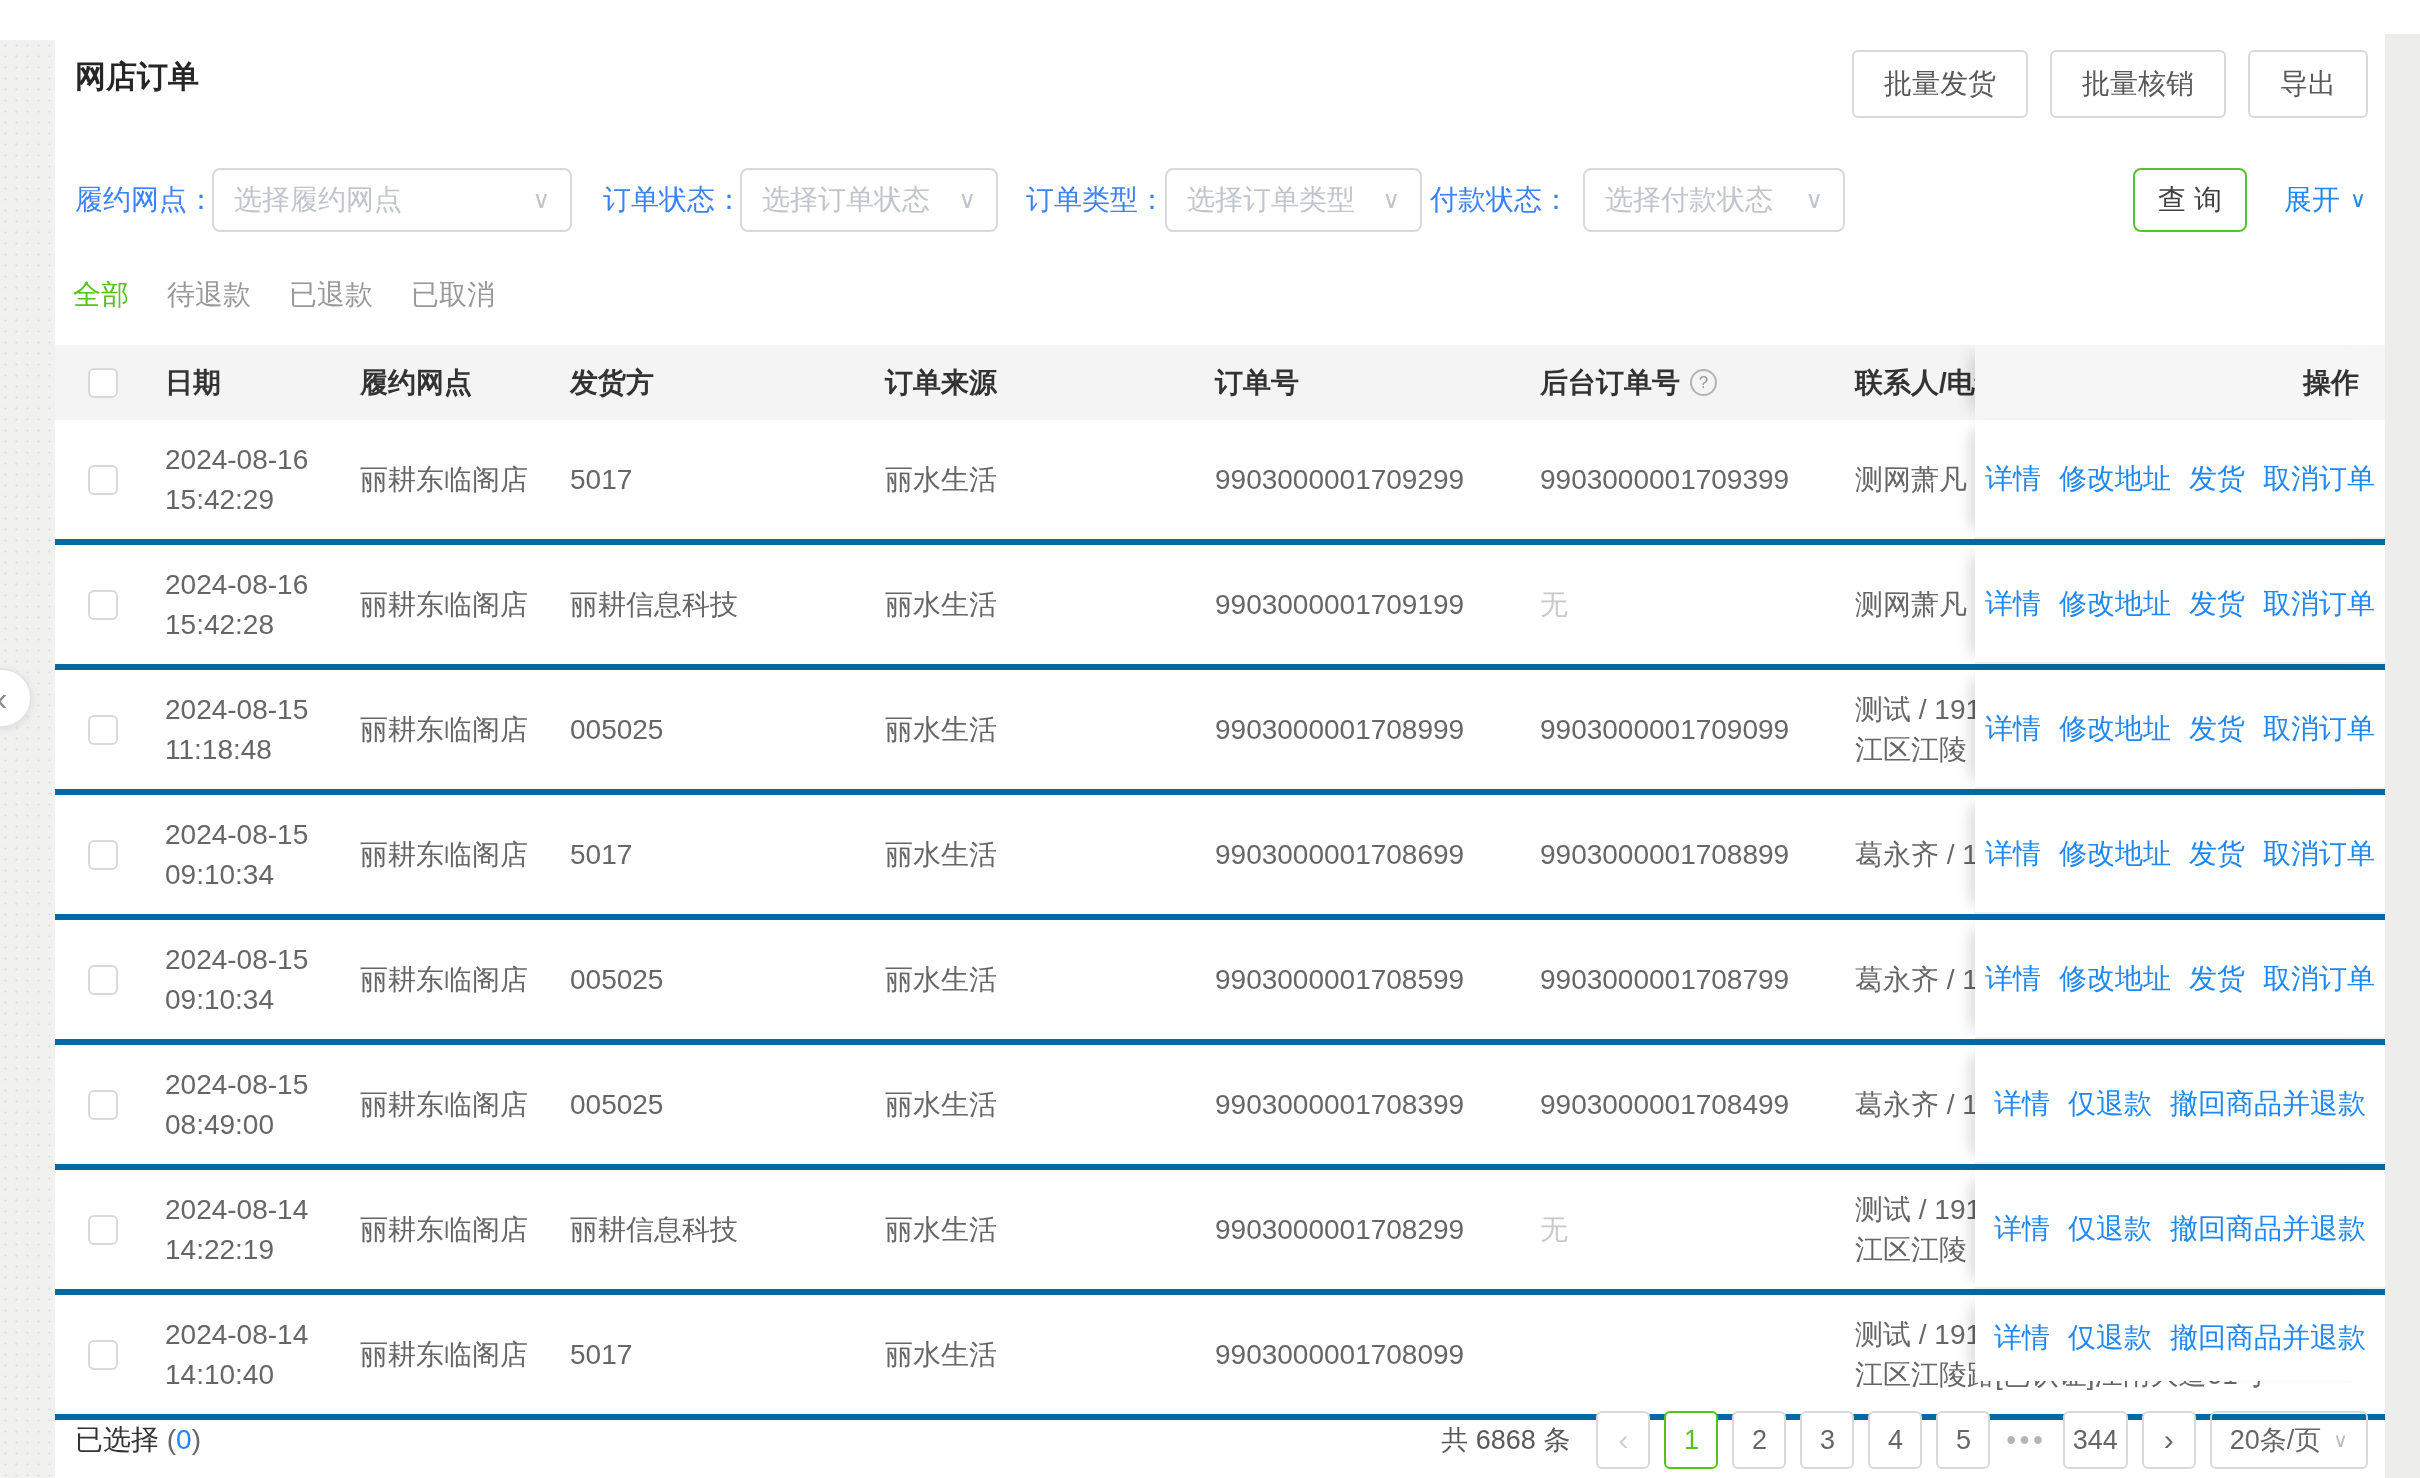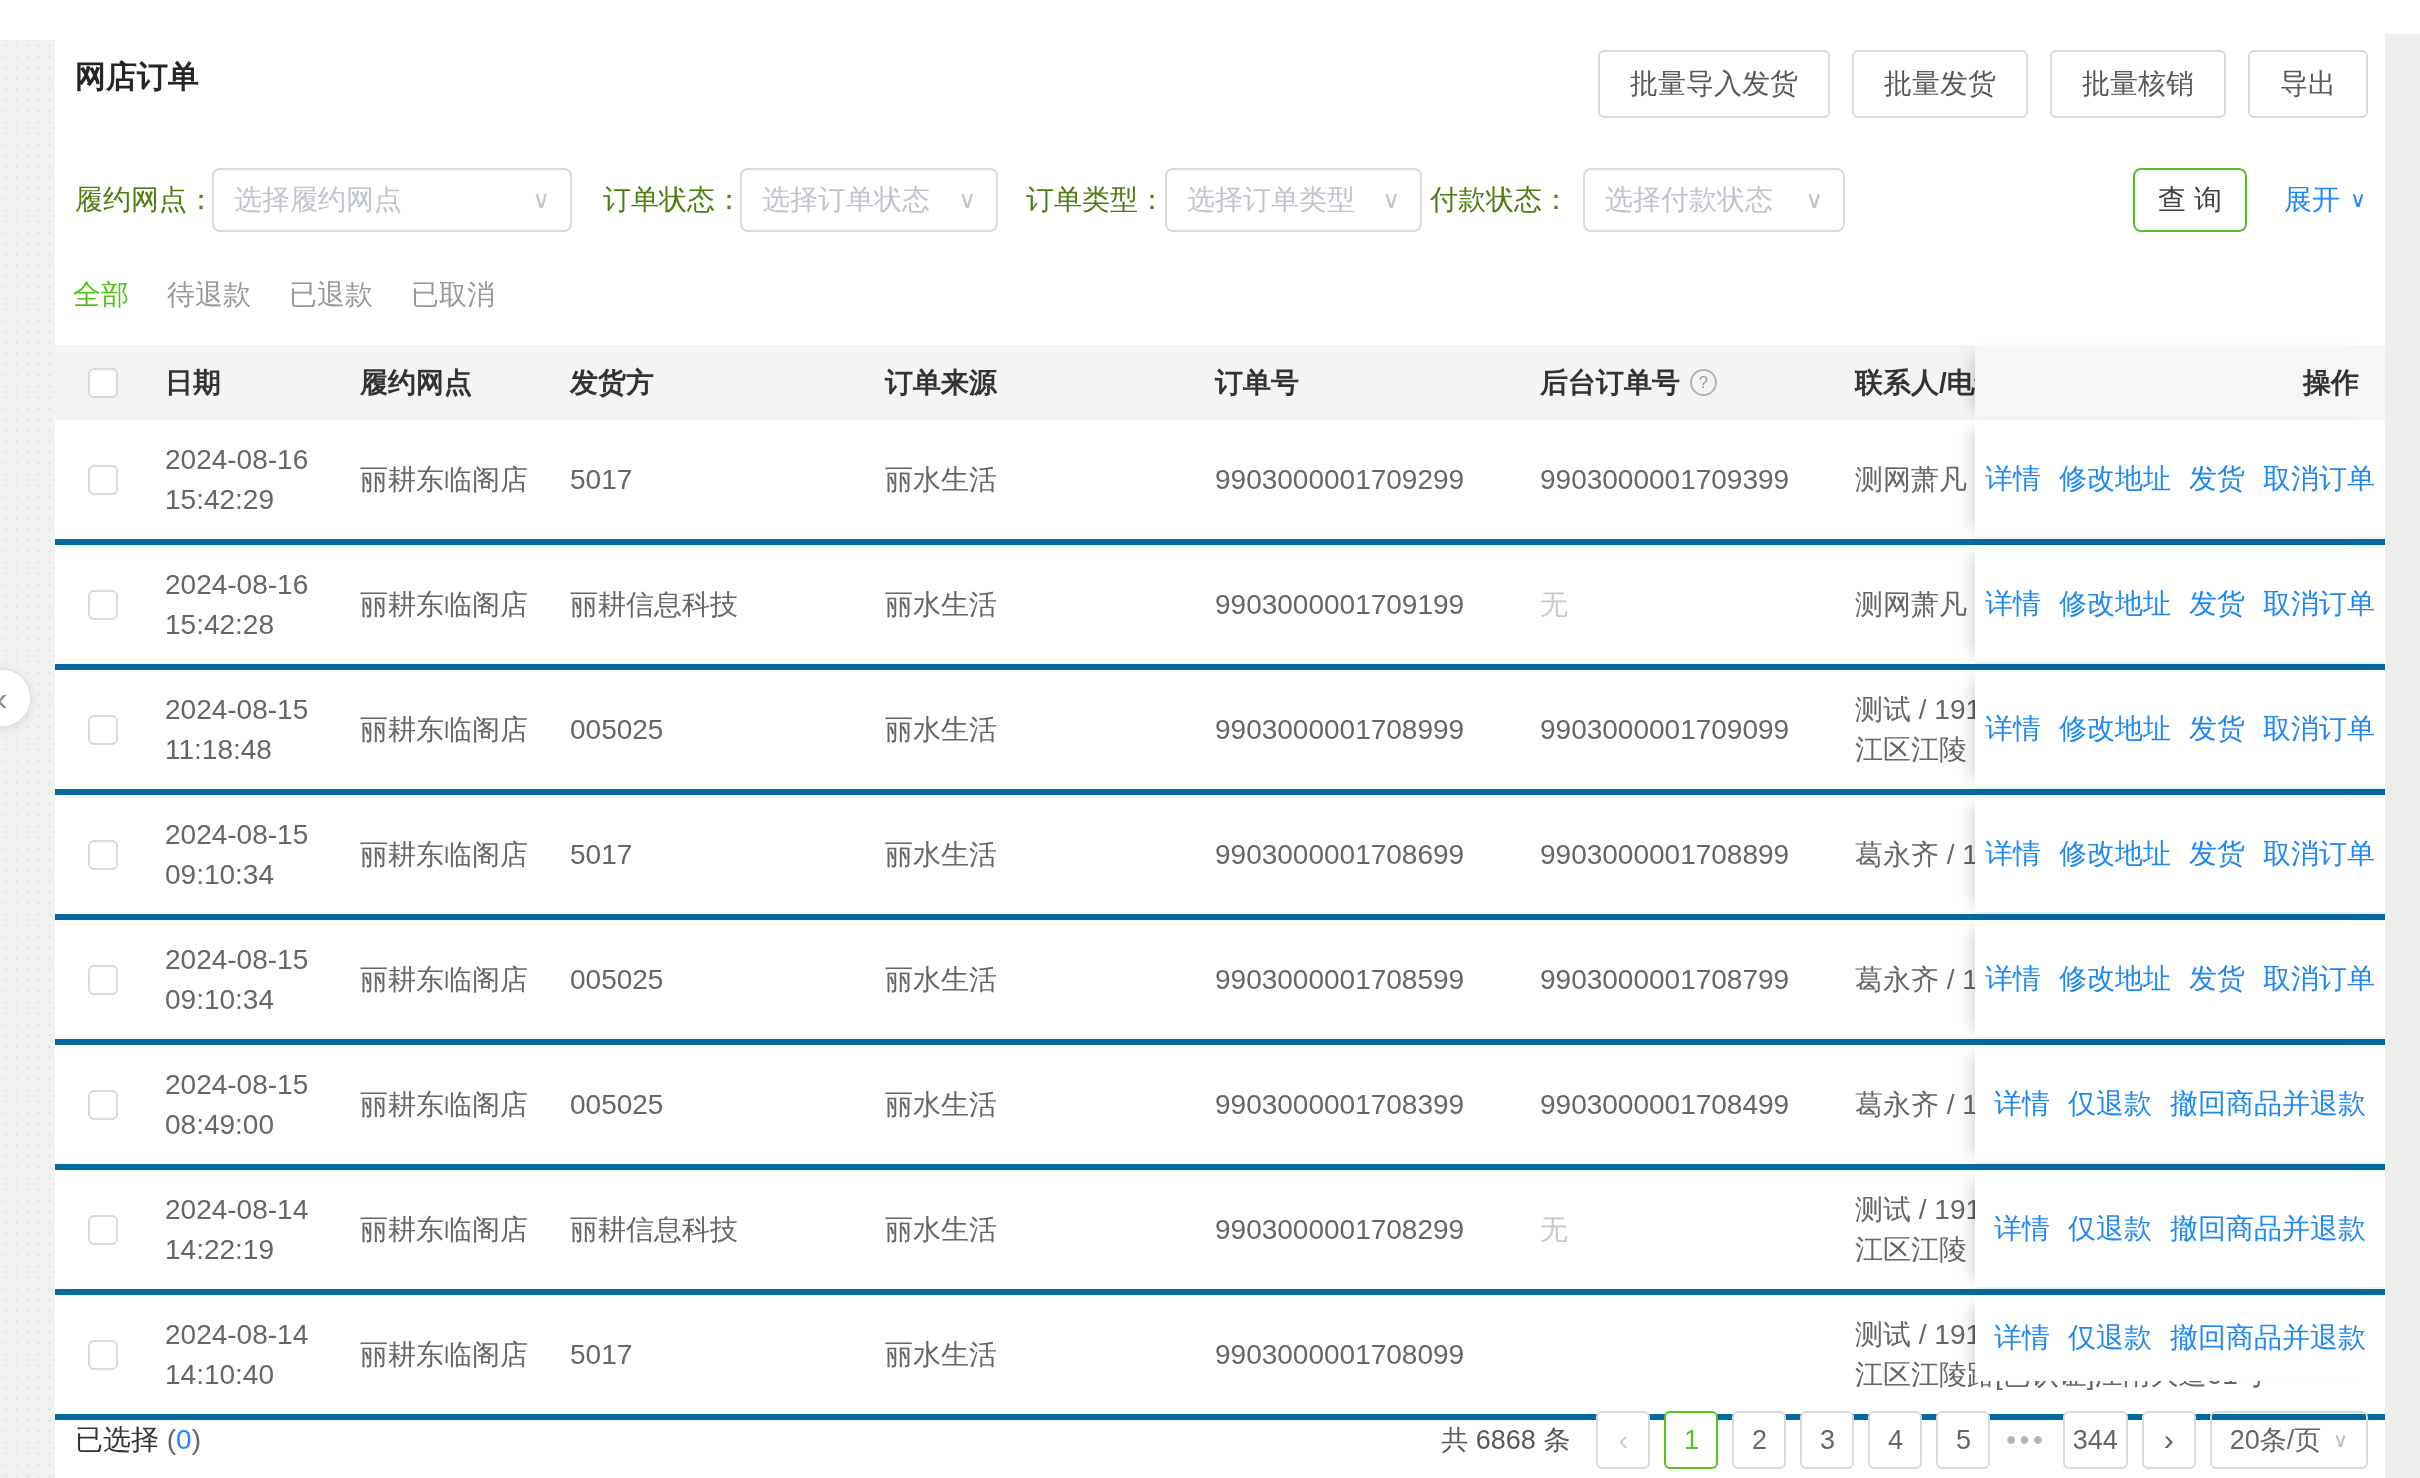--- a/index.html
+++ b/index.html
@@ -17,21 +17,21 @@
   .card{position:absolute;left:55px;top:0;width:2330px;height:1478px;background:#fff;}
 
   .page-title{position:absolute;left:20px;top:56px;font-size:31px;font-weight:bold;color:#262626;}
 
   .toolbar{position:absolute;top:50px;right:17px;display:flex;gap:22px;}
   .tbtn{height:64px;padding:0 30px;border:2px solid #d9d9d9;border-radius:6px;background:#fff;
     font-size:28px;color:#595959;display:flex;align-items:center;justify-content:center;cursor:pointer;}
 
   
   .filters{position:absolute;top:168px;left:20px;width:2296px;height:64px;}
-  .flabel{position:absolute;top:0;height:64px;line-height:64px;font-size:28px;color:#4d7c0f;}
+  .flabel{position:absolute;top:0;height:64px;line-height:64px;font-size:28px;color:#3b82f6;}
   .fsel{position:absolute;top:0;height:60px;border:2px solid #d9d9d9;border-radius:8px;background:#fff;
     display:flex;align-items:center;justify-content:space-between;padding:0 20px;font-size:28px;color:#c0c4cc;cursor:pointer;}
   .fsel .chev{font-size:24px;color:#c0c4cc;margin-left:16px;}
   .l1{left:0;} .s1{left:137px;width:316px;}
   .l2{left:528px;} .s2{left:665px;width:214px;}
   .l3{left:951px;} .s3{left:1090px;width:213px;}
   .l4{left:1355px;} .s4{left:1508px;width:218px;}
   .qbtn{position:absolute;left:2058px;top:0;width:110px;height:60px;border:2px solid #54c32f;border-radius:8px;
     color:#404040;background:#fff;font-size:28px;display:flex;align-items:center;justify-content:center;cursor:pointer;}
   .expand{position:absolute;left:2209px;top:0;height:64px;display:flex;align-items:center;gap:10px;
@@ -92,21 +92,20 @@
   <div class="gutter-right"></div>
   <div class="backbtn">
     <span>‹</span>
   </div>
 
   <div class="card">
 
     <div class="page-title">网店订单</div>
 
     <div class="toolbar">
-      <div class="tbtn">批量导入发货</div>
       <div class="tbtn">批量发货</div>
       <div class="tbtn">批量核销</div>
       <div class="tbtn">导出</div>
     </div>
 
     <div class="filters">
       <div class="flabel l1">履约网点：</div>
       <div class="fsel s1">
         <span>选择履约网点</span>
         <span class="chev">∨</span>

